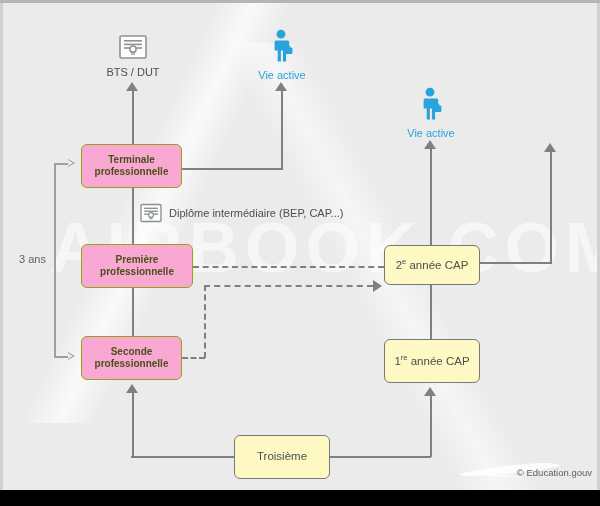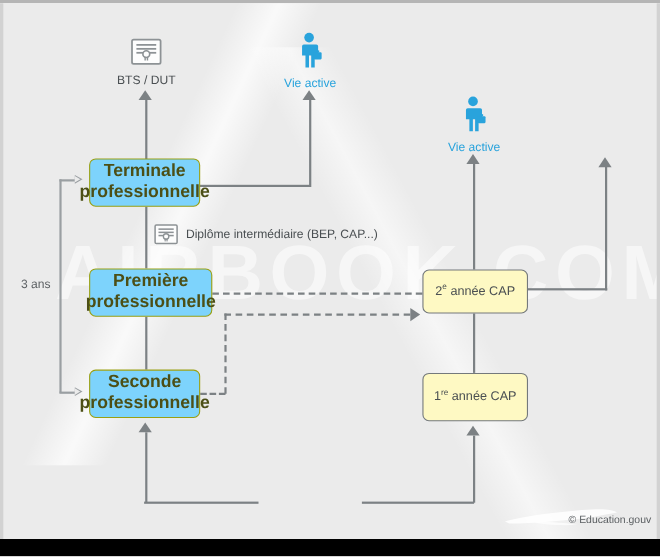--- a/index.html
+++ b/index.html
@@ -83,24 +83,24 @@
     box-sizing: border-box;
     border-radius: 6px;
     display: flex;
     align-items: center;
     justify-content: center;
     text-align: center;
     line-height: 1.18;
     z-index: 6;
   }
   .node.pro {
-    background: #7dd3fc;
+    background: #f9a8d4;
     border: 1.4px solid #9aa012;
     color: #4c4f16;
-    font-size: 16px;
+    font-size: 10px;
     font-weight: bold;
   }
   .node.plain {
     background: #fef9c3;
     border: 1.4px solid #74797c;
     color: #4a4f52;
     font-size: 11.5px;
   }
   .node span { display: block; }
 
@@ -349,20 +349,23 @@
     </div>
 
     <div class="dash-h" style="left:193px; top:263px; width:191px;"></div>
     <div class="arrow-left" style="left:182px; top:258px;"></div>
 
     <div class="dash-h" style="left:204px; top:282px; width:169px;"></div>
     <div class="arrow-right" style="left:373px; top:277px;"></div>
     <div class="dash-v" style="left:204px; top:282px; height:73px;"></div>
     <div class="dash-h" style="left:182px; top:354px; width:23px;"></div>
 
+    <div class="node plain" style="left:234px; top:432px; width:96px; height:44px;">
+      <span>Troisième</span>
+    </div>
 
     <div class="hline" style="left:131px; top:453px; width:104px;"></div>
     <div class="vline" style="left:131.5px; top:390px; height:64px;"></div>
     <div class="arrowhead-up" style="left:126px; top:381px;"></div>
 
     <div class="hline" style="left:329px; top:453px; width:102px;"></div>
     <div class="vline" style="left:429.5px; top:393px; height:61px;"></div>
     <div class="arrowhead-up" style="left:424px; top:384px;"></div>
 
     <div class="credit">© Education.gouv</div>

